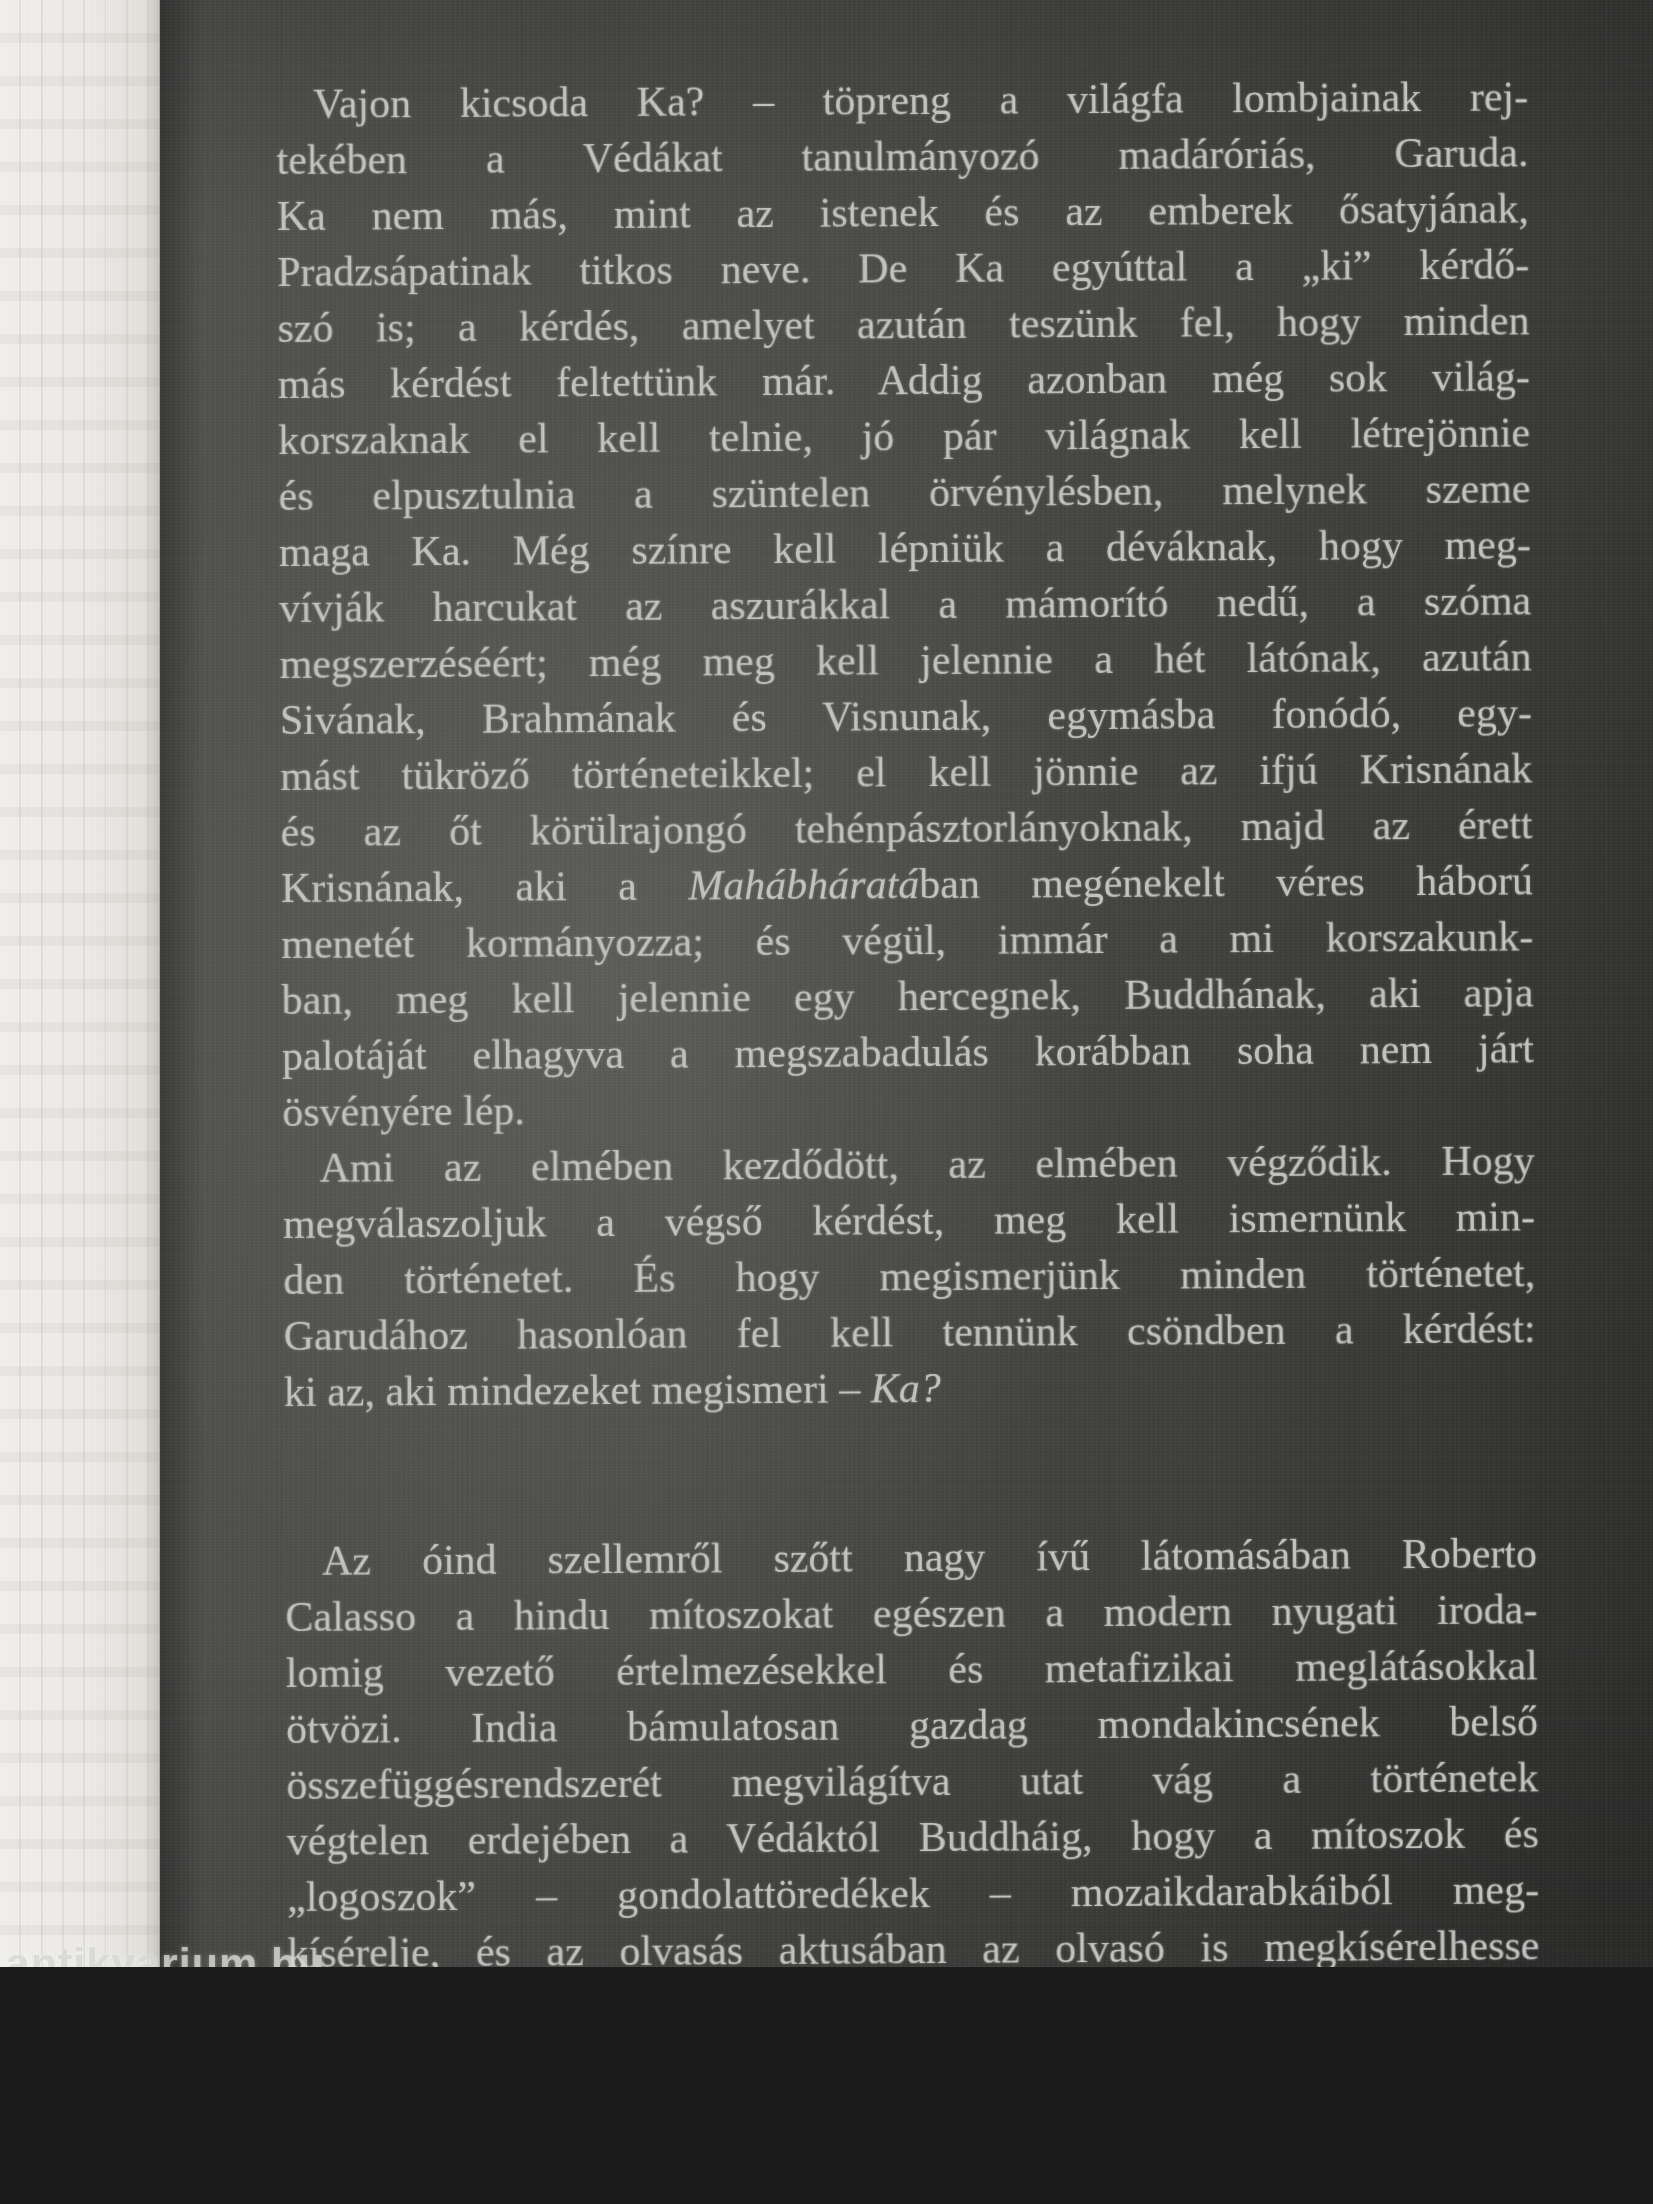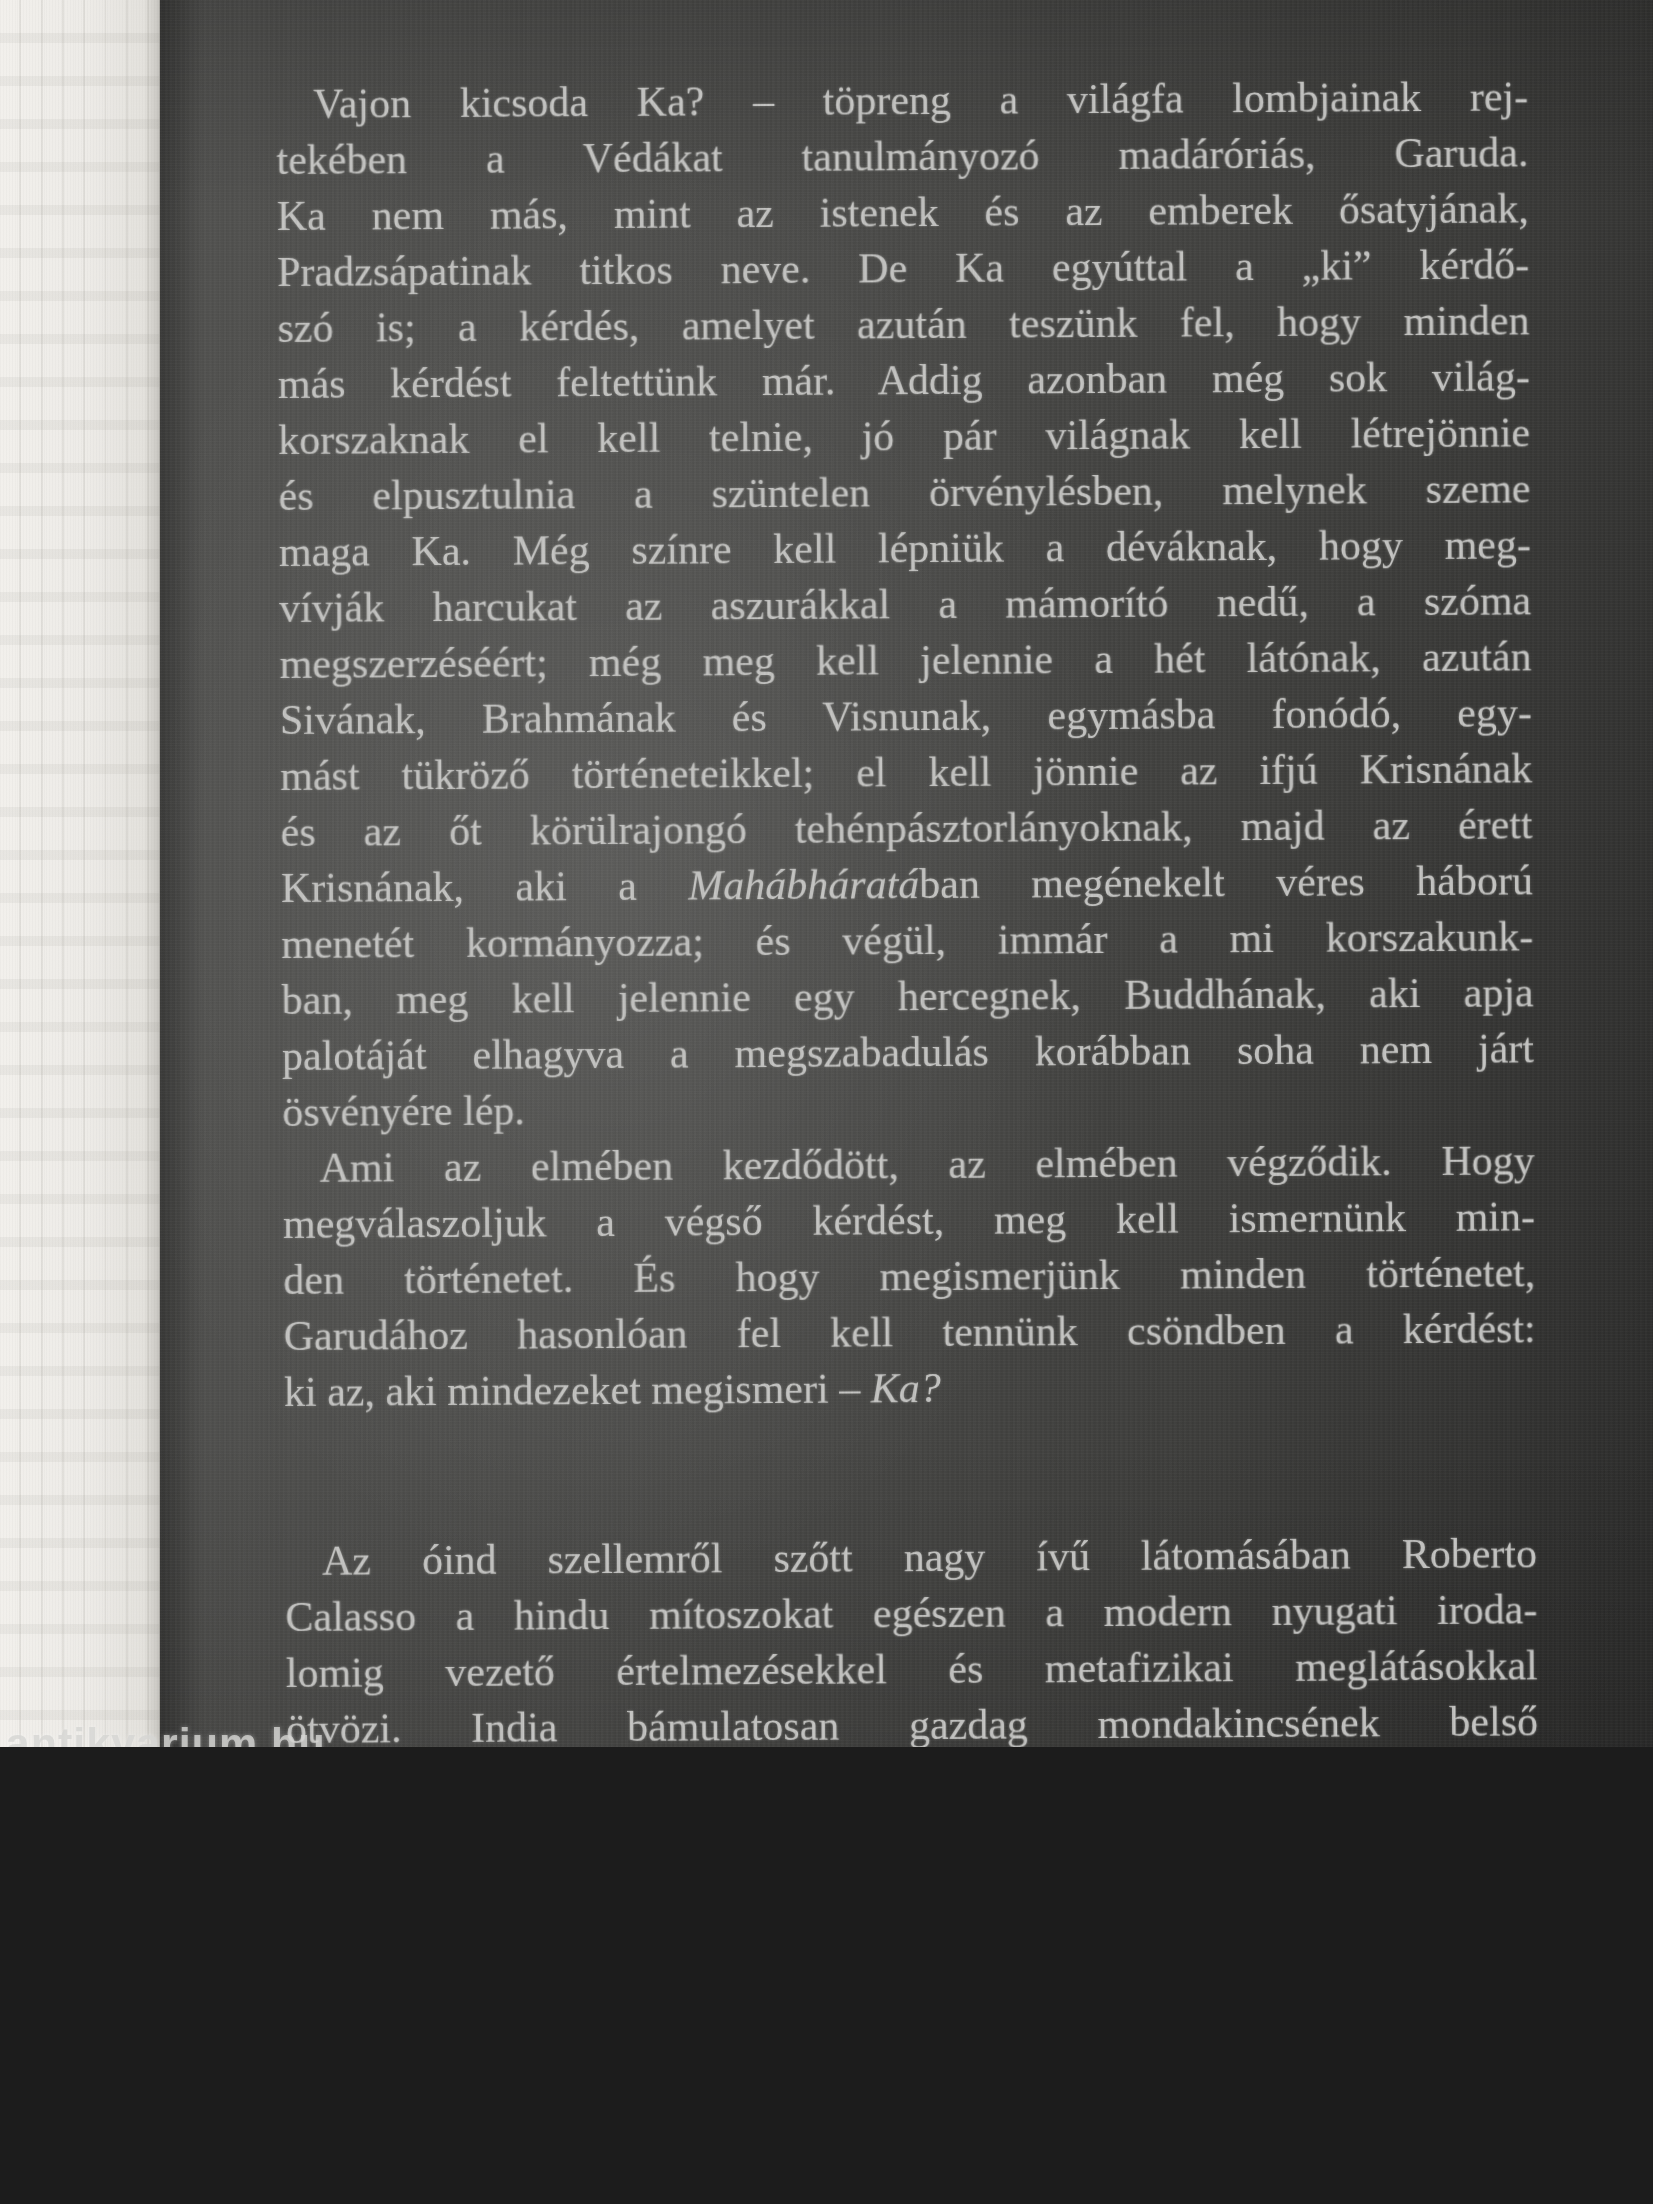--- a/index.html
+++ b/index.html
@@ -1,19 +1,19 @@
 <!DOCTYPE html>
 <html lang="hu"><head>
 <meta charset="utf-8">
 <title>Book page photo</title>
 <style>
   html,body{margin:0;padding:0;background:#1c1c1c;}
   .page{
     position:relative;
-    width:1654px;height:1747px;
+    width:1654px;height:1967px;
     overflow:hidden;
     background:#3c3c3a;
     font-family:"Liberation Serif","DejaVu Serif",serif;
   }
   
   .paper-edge{
     position:absolute;left:0;top:0;bottom:0;width:160px;
     background:
       repeating-linear-gradient(to bottom, rgba(146,144,136,0) 0 33px, rgba(146,144,136,0.10) 33px 43px),
       repeating-linear-gradient(to right, rgba(150,148,140,0) 0 19.4px, rgba(150,148,140,0.16) 19.4px 21.3px),

